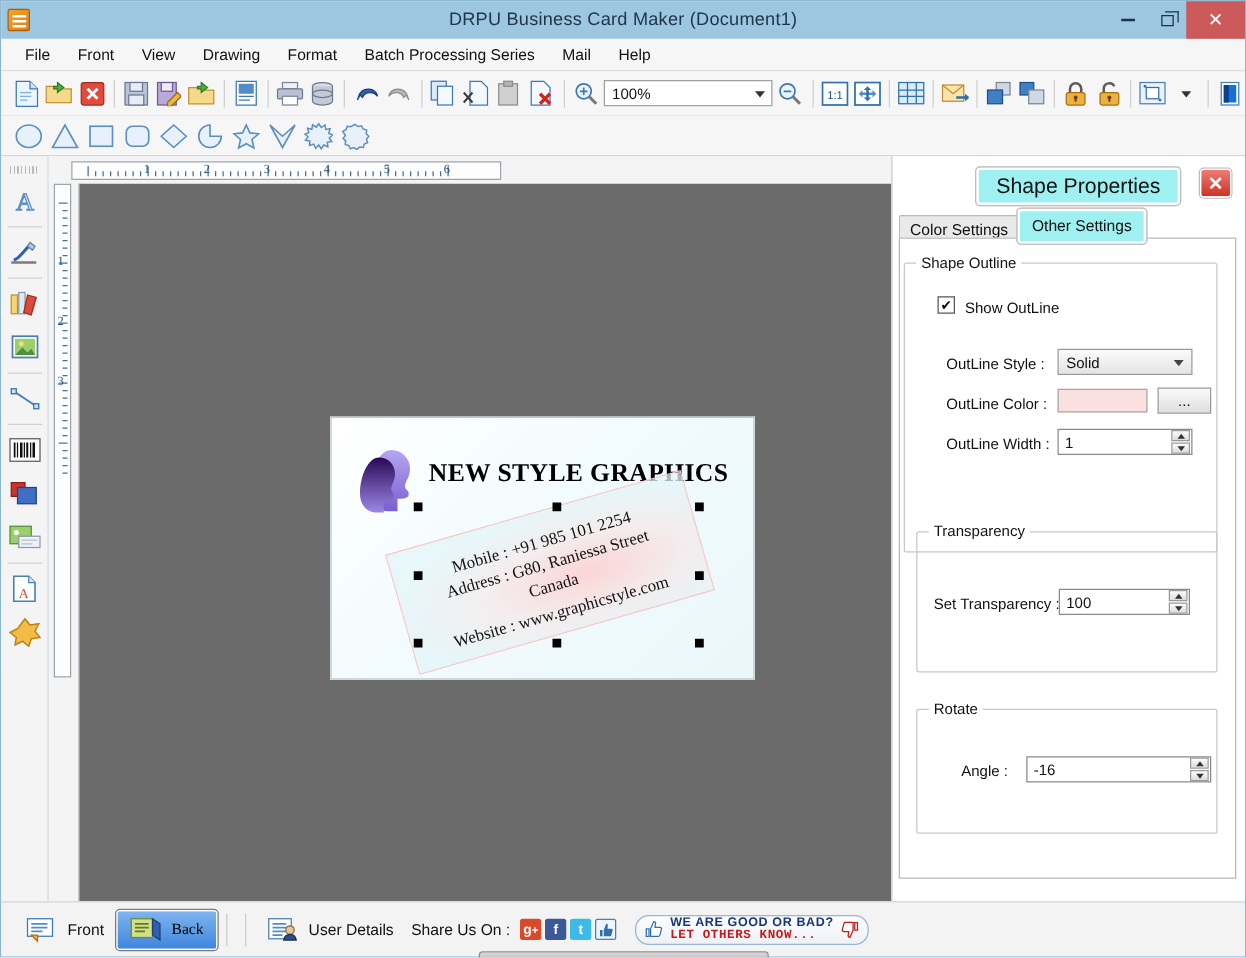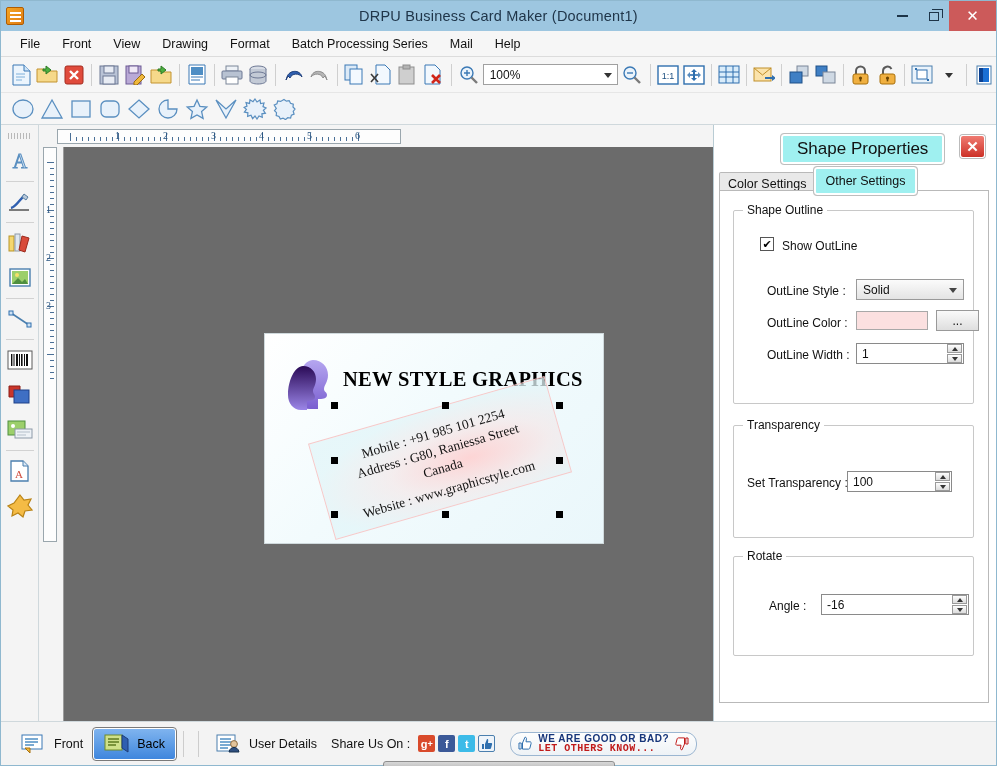--- a/index.html
+++ b/index.html
@@ -203,21 +203,21 @@
   .spin .up::after{content:"";border-left:3px solid transparent;border-right:3px solid transparent;border-bottom:4px solid #333;}
   .spin .dn::after{content:"";border-left:3px solid transparent;border-right:3px solid transparent;border-top:4px solid #333;}
   
   .bottombar{
     height:44px; background:#f3f3f3; border-top:1px solid #cfd8dc;
     display:flex; align-items:center; flex:0 0 auto; position:relative; padding-left:10px;
   }
   .bbtn{ display:flex;align-items:center;gap:7px;padding:4px 10px;font-size:12.5px;color:#111;}
   .bbtn.active{
     background:linear-gradient(#7fb4ef,#3f86dd); border:1px solid #fff;
-    outline:1px solid #7a7a7a; border-radius:3px; color:#000;
+    outline:1px solid #7a7a7a; border-radius:3px; color:#000;font-family:Liberation Serif, serif;
   }
   .bsep{width:1px;height:26px;background:#cdcdcd;margin:0 7px;}
   .sharelbl{font-size:12.5px;color:#111;margin:0 8px 0 4px;}
   .sicon{width:17px;height:17px;border-radius:2px;display:flex;align-items:center;
     justify-content:center;color:#fff;font-size:11px;font-weight:bold;margin-right:3px;}
   .rateban{
     margin-left:12px; height:24px; border:1px solid #9bb6d1; border-radius:11px;
     background:linear-gradient(#fdfdfd,#eef2f6); display:flex;align-items:center;
     padding:0 7px; gap:5px;
   }
@@ -766,21 +766,21 @@
       <div class="sp-title">Shape Properties</div>
       <div class="sp-close">✕</div>
 
       <div class="tabs">
         <div class="tab">Color Settings</div>
         <div class="tab active">Other Settings</div>
       </div>
 
       <div class="panelbox">
 
-        <div class="group" style="left:13px;top:19px;right:14px;height:194px">
+        <div class="group" style="left:3px;top:19px;right:14px;height:232px">
           <div class="glabel">Shape Outline</div>
           <div class="chk" style="left:26px;top:26px">
             <span>✔</span>
           </div>
           <div class="lbl" style="left:48px;top:28px">Show OutLine</div>
 
           <div class="lbl" style="left:33px;top:73px">OutLine Style :</div>
           <div class="select" style="left:122px;top:68px;width:108px">
             <span>Solid</span>
             <span class="chev"></span>
@@ -801,21 +801,21 @@
         <div class="group" style="left:13px;top:234px;right:14px;height:113px">
           <div class="glabel">Transparency</div>
           <div class="lbl" style="left:13px;top:50px">Set Transparency :</div>
           <div class="spin" style="left:113px;top:45px;width:105px">
             <span>100</span>
             <span class="up"></span>
             <span class="dn"></span>
           </div>
         </div>
 
-        <div class="group" style="left:13px;top:365px;right:14px;height:100px">
+        <div class="group" style="left:13px;top:376px;right:14px;height:100px">
           <div class="glabel">Rotate</div>
           <div class="lbl" style="left:35px;top:42px">Angle :</div>
           <div class="spin" style="left:87px;top:37px;width:148px">
             <span>-16</span>
             <span class="up"></span>
             <span class="dn"></span>
           </div>
         </div>
 
       </div>

